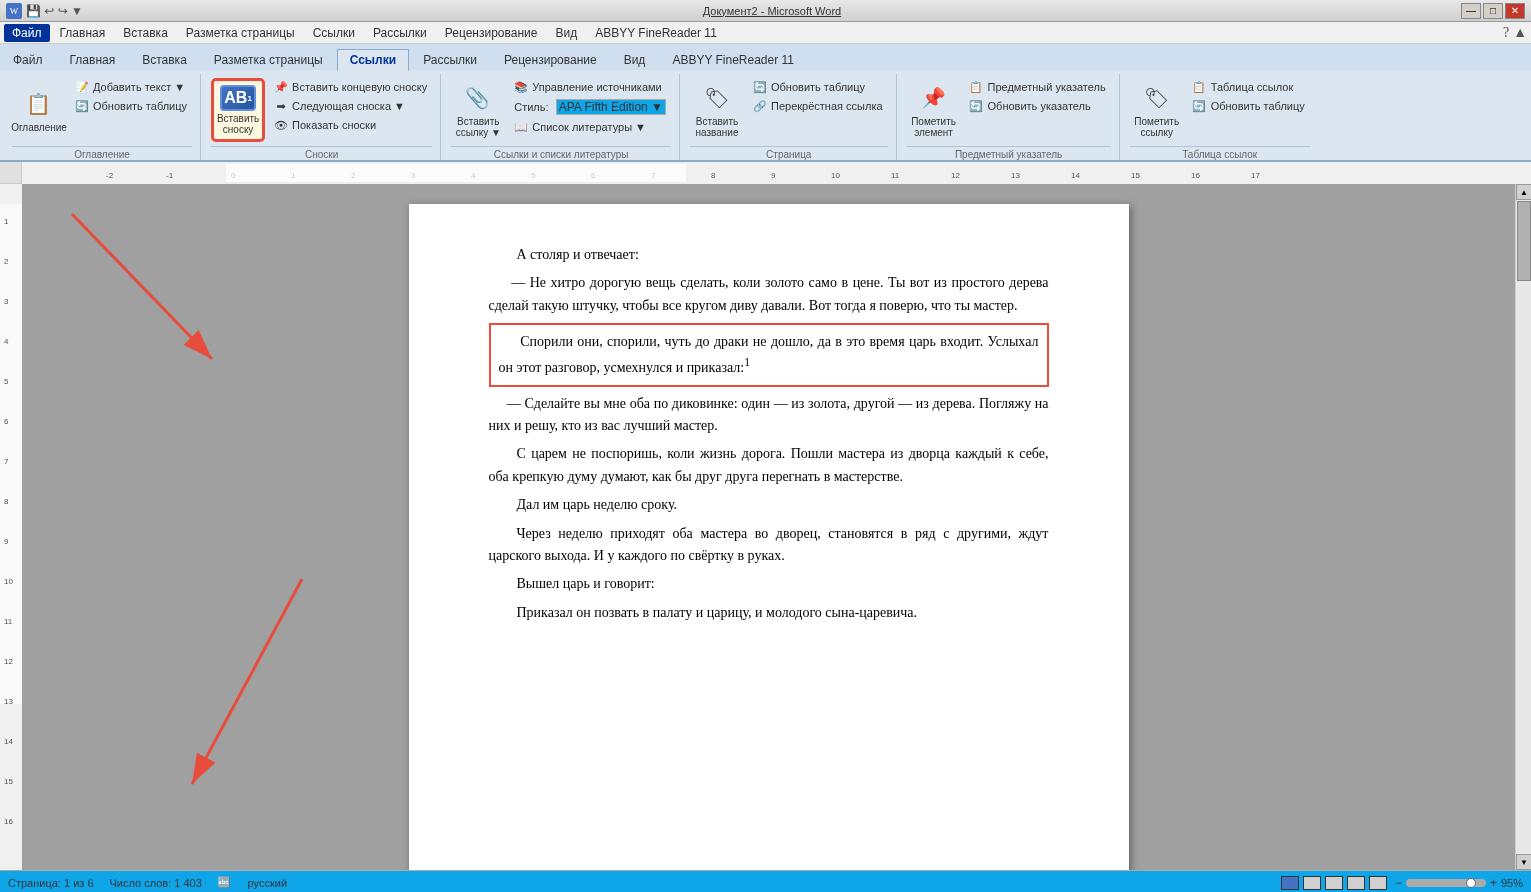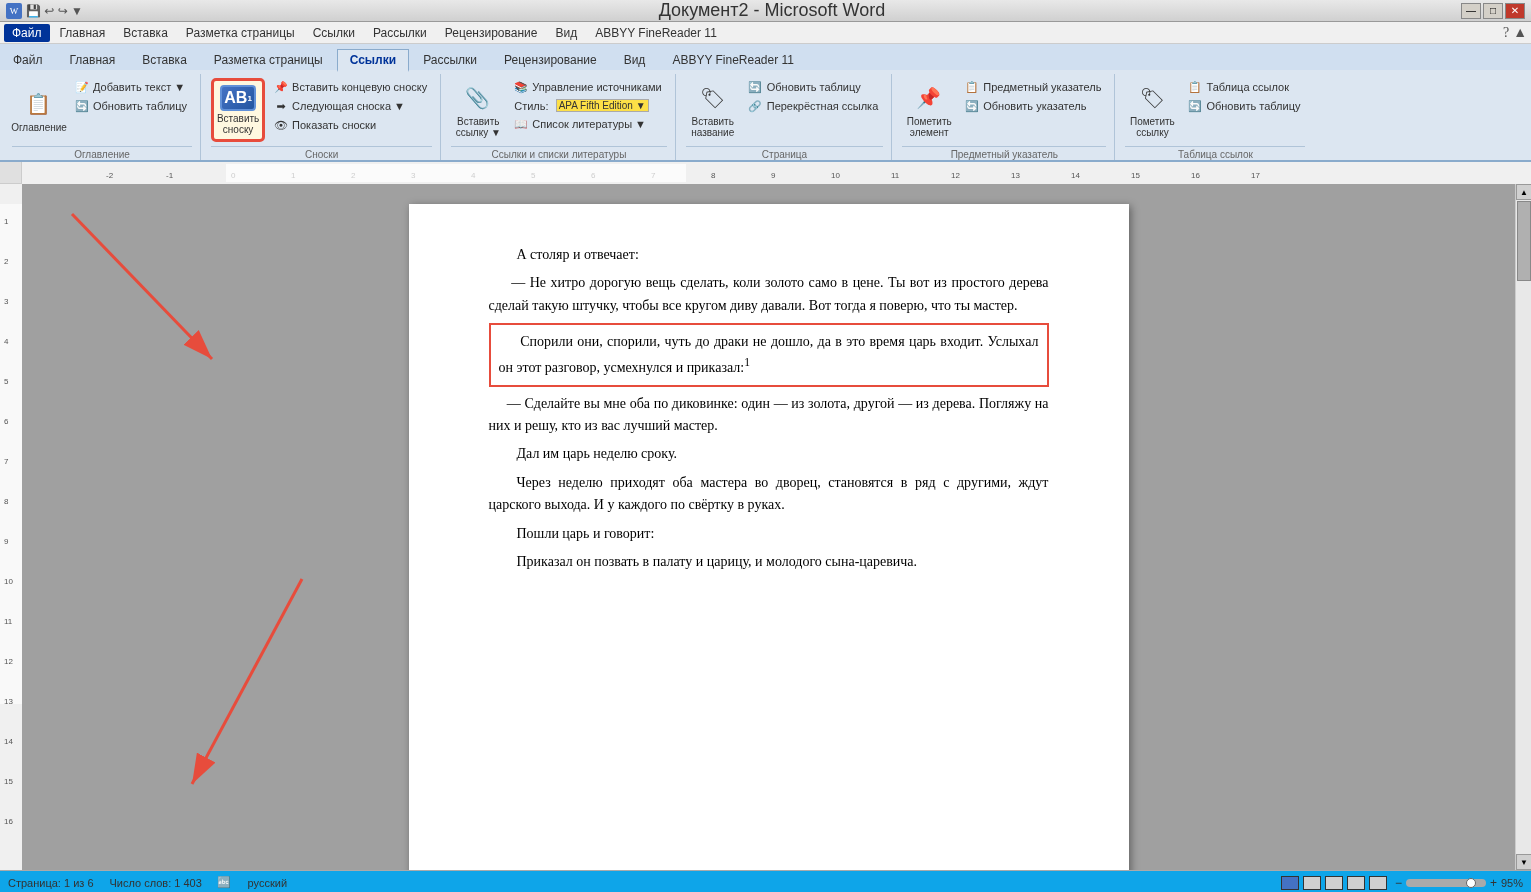--- a/index.html
+++ b/index.html
@@ -9,21 +9,21 @@
     .title-bar {
       height: 22px;
       background: linear-gradient(to bottom, #e8e8e8, #d0d0d0);
       display: flex;
       align-items: center;
       justify-content: space-between;
       padding: 0 6px;
       border-bottom: 1px solid #999;
     }
     .title-bar-left { display: flex; align-items: center; gap: 4px; }
-    .title-bar-center { font-size: 18px; color: #333; font-family: Arial, sans-serif; }
+    .title-bar-center { font-size: 11px; color: #333; font-family: Arial, sans-serif; text-decoration: underline; }
     .title-bar-right { display: flex; gap: 2px; }
     .title-btn {
       width: 20px; height: 16px; background: #d4d0c8; border: 1px solid #888;
       font-size: 10px; cursor: pointer; display: flex; align-items: center; justify-content: center;
       font-family: Arial, sans-serif;
     }
     .title-btn.close { background: #c0392b; color: white; }
     .quick-access-icon { width: 16px; height: 16px; background: #4472c4; border-radius: 2px; display: flex; align-items: center; justify-content: center; color: white; font-size: 9px; }
 
     
@@ -393,21 +393,21 @@
           <div class="ribbon-icon-large">📎</div>
           <span>Вставить<br>ссылку ▼</span>
         </div>
         <div class="ribbon-small-group">
           <div class="ribbon-btn-small">
             <div class="ribbon-icon-small">📚</div>
             <span>Управление источниками</span>
           </div>
           <div class="ribbon-btn-small">
             <span>Стиль:&nbsp;</span>
-            <span style="border:1px solid #aaa; padding:0 2px; background:#fde047; font-size:10px;">APA Fifth Edition ▼</span>
+            <span style="border:1px solid #aaa; padding:0 2px; background:#0ea5e9; font-size:12px;">APA Fifth Edition ▼</span>
           </div>
           <div class="ribbon-btn-small">
             <div class="ribbon-icon-small">📖</div>
             <span>Список литературы ▼</span>
           </div>
         </div>
       </div>
       <div class="ribbon-group-label">Ссылки и списки литературы</div>
     </div>
 
@@ -551,26 +551,27 @@
         <div style="border: 2px solid #e74c3c; padding: 6px 8px; margin: 4px 0 6px 0;">
           <p style="text-align:justify; margin:0;">
             &nbsp;&nbsp;&nbsp;&nbsp;&nbsp;Спорили они, спорили, чуть до драки не дошло, да в это время царь входит. Услыхал он этот разговор, усмехнулся и приказал:<sup>1</sup>
           </p>
         </div>
 
         <p style="text-align:justify; margin-bottom:6px;">
           &nbsp;&nbsp;&nbsp;&nbsp;&nbsp;— Сделайте вы мне оба по диковинке: один — из золота, другой — из дерева. Погляжу на них и решу, кто из вас лучший мастер.
         </p>
 
+        <p style="text-indent:2em; text-align:justify; margin-bottom:6px;">С царем не поспоришь, коли жизнь дорога. Пошли мастера из дворца каждый к себе, оба крепкую думу думают, как бы друг друга перегнать в мастерстве.</p>
 
         <p style="text-indent:2em; text-align:justify; margin-bottom:6px;">Дал им царь неделю сроку.</p>
 
         <p style="text-indent:2em; text-align:justify; margin-bottom:6px;">Через неделю приходят оба мастера во дворец, становятся в ряд с другими, ждут царского выхода. И у каждого по свёртку в руках.</p>
 
-        <p style="text-indent:2em; text-align:justify; margin-bottom:6px;">Пошли царь и говорит:</p>
+        <p style="text-indent:2em; text-align:justify; margin-bottom:6px;">Вышел царь и говорит:</p>
 
 
         <p style="text-indent:2em; text-align:justify; margin-bottom:6px;">Приказал он позвать в палату и царицу, и молодого сына-царевича.</p>
 
 
       </div>
     </div>
 
     <svg style="position:absolute; top:0; left:0; width:100%; height:100%; pointer-events:none; overflow:visible;">
 

